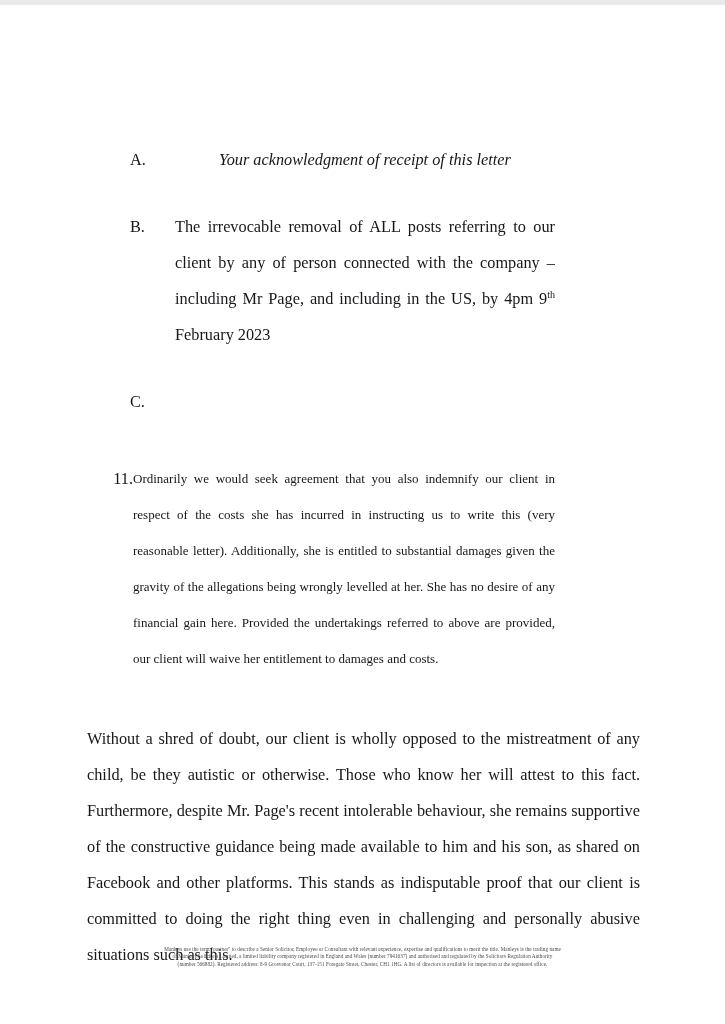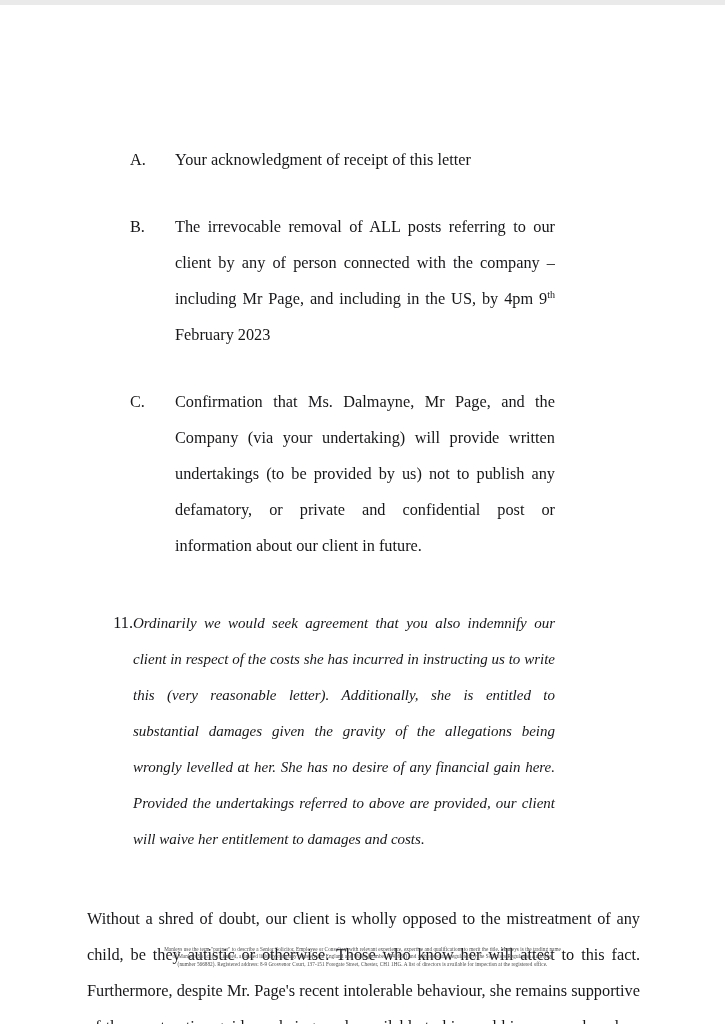--- a/index.html
+++ b/index.html
@@ -62,21 +62,22 @@
     width: 465px;
     max-width: 465px;
     font-size: 16.3px;
     line-height: 36px;
     text-align: justify;
     text-justify: inter-word;
     padding-right: 85px;
     box-sizing: border-box;
   }
   .lettered-item .body.ragged {
-    text-align: left;
+    text-align: center;
+    font-style: italic;
   }
 
   
   .numbered-item {
     display: flex;
     align-items: flex-start;
     margin-top: 41px;
     margin-bottom: 0;
   }
   .numbered-item .marker {
@@ -84,27 +85,26 @@
     flex: 0 0 48px;
     margin-left: 85px;
     font-size: 16.3px;
     line-height: 36px;
     text-align: right;
   }
   .numbered-item .body {
     flex: 1 1 auto;
     width: 507px;
     max-width: 507px;
-    font-size: 15px;
+    font-size: 13px;
     line-height: 36px;
     text-align: justify;
     text-justify: inter-word;
     padding-right: 85px;
     box-sizing: border-box;
-    font-style: italic;
   }
 
   
   .plain-paragraph {
     margin-left: 87px;
     margin-top: 44px;
     width: 553px;
     font-size: 16.3px;
     line-height: 36px;
     text-align: justify;
@@ -149,21 +149,20 @@
         <div class="body ragged">Your acknowledgment of receipt of this letter</div>
       </div>
 
       <div class="lettered-item">
         <div class="marker">B.</div>
         <div class="body"><span>The irrevocable removal of ALL posts referring to our client by any of person connected with the company – including Mr Page, and including in the US, by 4pm 9</span><sup>th</sup><span> February 2023</span></div>
       </div>
 
       <div class="lettered-item">
         <div class="marker">C.</div>
-        <div class="body">Confirmation that Ms. Dalmayne, Mr Page, and the Company (via your undertaking) will provide written undertakings (to be provided by us) not to publish any defamatory, or private and confidential post or information about our client in future.</div>
       </div>
 
     </div>
 
     <div class="numbered-item">
       <div class="marker">11.</div>
       <div class="body">Ordinarily we would seek agreement that you also indemnify our client in respect of the costs she has incurred in instructing us to write this (very reasonable letter).  Additionally, she is entitled to substantial damages given the gravity of the allegations being wrongly levelled at her.  She has no desire of any financial gain here.  Provided the undertakings referred to above are provided, our client will waive her entitlement to damages and costs.</div>
     </div>
 
     <div class="plain-paragraph">Without a shred of doubt, our client is wholly opposed to the mistreatment of any child, be they autistic or otherwise. Those who know her will attest to this fact. Furthermore, despite Mr. Page's recent intolerable behaviour, she remains supportive of the constructive guidance being made available to him and his son, as shared on Facebook and other platforms. This stands as indisputable proof that our client is committed to doing the right thing even in challenging and personally abusive situations such as this.</div>

